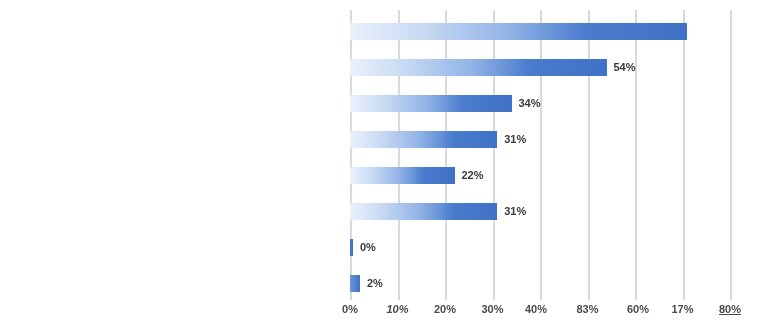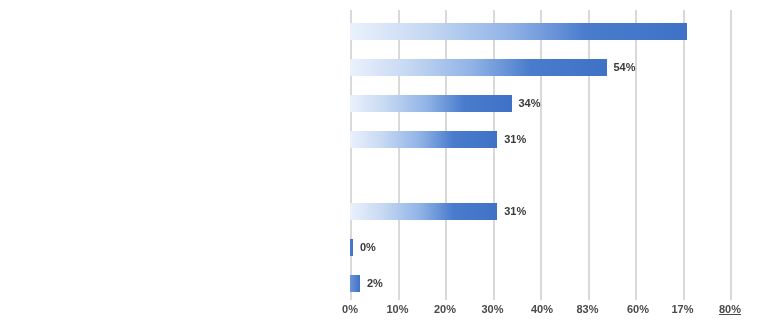--- a/index.html
+++ b/index.html
@@ -129,43 +129,47 @@
     <div class="bar-row" style="top:85px;">
       <div class="bar" style="width:161.5px;"></div>
       <span class="bar-label">34%</span>
     </div>
 
     <div class="bar-row" style="top:121px;">
       <div class="bar" style="width:147.25px;"></div>
       <span class="bar-label">31%</span>
     </div>
 
+    <div class="bar-row" style="top:157px;">
+      <div class="bar" style="width:104.5px;"></div>
+      <span class="bar-label">22%</span>
+    </div>
 
     <div class="bar-row" style="top:193px;">
       <div class="bar" style="width:147.25px;"></div>
       <span class="bar-label">31%</span>
     </div>
 
     <div class="bar-row" style="top:229px;">
       <div class="bar" style="width:3px; background-image:linear-gradient(to right,#4a7ccd,#3f72c6);"></div>
       <span class="bar-label">0%</span>
     </div>
 
     <div class="bar-row" style="top:265px;">
       <div class="bar" style="width:10px; background-image:linear-gradient(to right,#6b95d8,#3f72c6);"></div>
       <span class="bar-label">2%</span>
     </div>
 
   </div>
 
   <div class="tick-labels">
     <span class="tick-label" style="left:0px;">0%</span>
-    <span class="tick-label" style="left:47.5px;">10%</span>
+    <span class="tick-label" style="left:47.5px;font-style:italic;">10%</span>
     <span class="tick-label" style="left:95px;">20%</span>
     <span class="tick-label" style="left:142.5px;">30%</span>
-    <span class="tick-label" style="left:192px;">40%</span>
+    <span class="tick-label" style="left:186px;">40%</span>
     <span class="tick-label" style="left:237.5px;">83%</span>
     <span class="tick-label" style="left:288px;">60%</span>
     <span class="tick-label" style="left:332.5px;">17%</span>
     <span class="tick-label" style="left:380px;text-decoration:underline;">80%</span>
   </div>
 
 </div>
 
 </body></html>

